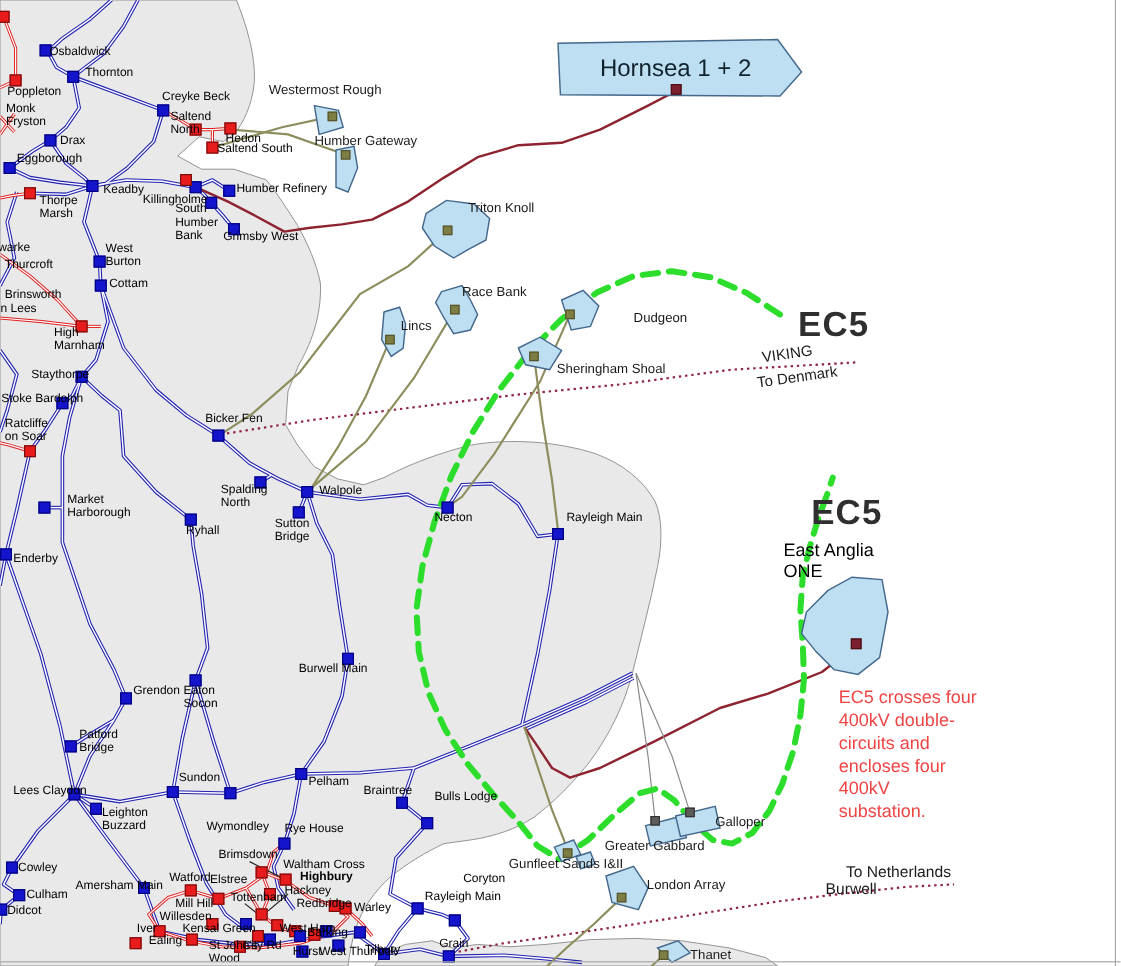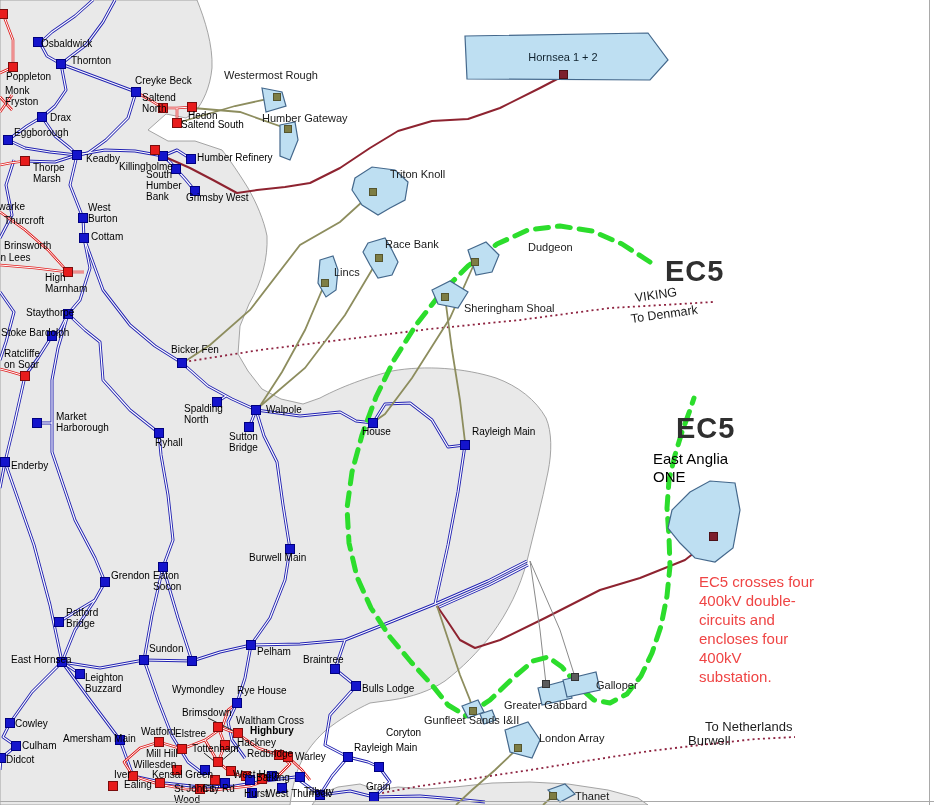--- a/index.html
+++ b/index.html
@@ -26,21 +26,21 @@
   .sq.b{width:10px;height:10px;background:#1414cc;border:1px solid #000080;}
   .sq.r{width:10px;height:10px;background:#e81c1c;border:1px solid #7a0d0d;}
   .sq.olive{width:8px;height:8px;background:#7d7d44;border:1px solid #55552e;}
   .sq.darkred{width:9px;height:9px;background:#7c1f2e;border:1px solid #4d1017;}
   .sq.gray{width:8px;height:8px;background:#5c5c5c;border:1px solid #333;}
   .ann{position:absolute;color:#000;}
   .ec5-big{font-size:29px;font-weight:bold;color:#2f2f2f;letter-spacing:1px;}
   .rot{transform:rotate(-8deg);transform-origin:left top;}
   .small-ann{font-size:12.5px;color:#1c1c1c;}
   .ea1{font-size:15px;color:#000;white-space:pre-line;line-height:1.2;}
-  .hornsea{font-size:11px;color:#10222e;transform:translate(-50%,-50%);white-space:nowrap;}
+  .hornsea{font-size:20px;color:#10222e;transform:translate(-50%,-50%);white-space:nowrap;}
   .rednote{font-size:15px;line-height:19px;color:#ef4444;white-space:pre-line;}
   .frame{position:absolute;background:#a9a9a9;}
 </style>
 </head>
 <body>
 
 <div id="stage">
 
   <svg id="map" width="934" height="805" viewBox="0 0 934 805">
 
@@ -406,40 +406,40 @@
       <div class="lbl" style="left: 171px; top: 345px;">Bicker Fen</div>
       <div class="lbl" style="left: 184px; top: 404px;">Spalding
 North</div>
       <div class="lbl" style="left: 229px; top: 432px;">Sutton
 Bridge</div>
       <div class="lbl" style="left: 266px; top: 405px;">Walpole</div>
       <div class="lbl" style="left: 155px; top: 438px;">Ryhall</div>
       <div class="lbl" style="left: 56px; top: 412px;">Market
 Harborough</div>
       <div class="lbl" style="left: 11px; top: 461px;">Enderby</div>
-      <div class="lbl" style="left: 362px; top: 427px;">House</div>
+      <div class="lbl" style="left: 362px; top: 427px;">Necton</div>
       <div class="lbl" style="left: 472px; top: 427px;">Rayleigh Main</div>
       <div class="lbl" style="left: 249px; top: 553px;">Burwell Main</div>
       <div class="lbl" style="left: 111px; top: 571px;">Grendon</div>
       <div class="lbl" style="left: 153px; top: 571px;">Eaton
 Socon</div>
       <div class="lbl" style="left: 66px; top: 608px;">Patford
 Bridge</div>
-      <div class="lbl" style="left: 11px; top: 655px;">East Hornsea</div>
+      <div class="lbl" style="left: 11px; top: 655px;">Lees Claydon</div>
       <div class="lbl" style="left: 149px; top: 644px;">Sundon</div>
       <div class="lbl" style="left: 172px; top: 685px;">Wymondley</div>
       <div class="lbl" style="left: 85px; top: 673px;">Leighton
 Buzzard</div>
       <div class="lbl" style="left: 15px; top: 719px;">Cowley</div>
       <div class="lbl" style="left: 22px; top: 741px;">Culham</div>
       <div class="lbl" style="left: 6px; top: 755px;">Didcot</div>
       <div class="lbl" style="left: 63px; top: 734px;">Amersham Main</div>
       <div class="lbl" style="left: 257px; top: 647px;">Pelham</div>
       <div class="lbl" style="left: 303px; top: 655px;">Braintree</div>
-      <div class="lbl" style="left: 362px; top: 684px;">Bulls Lodge</div>
+      <div class="lbl" style="left: 362px; top: 660px;">Bulls Lodge</div>
       <div class="lbl" style="left: 237px; top: 686px;">Rye House</div>
       <div class="lbl" style="left: 182px; top: 708px;">Brimsdown</div>
       <div class="lbl" style="left: 141px; top: 727px;">Watford</div>
       <div class="lbl" style="left: 175px; top: 729px;">Elstree</div>
       <div class="lbl" style="left: 236px; top: 716px;">Waltham Cross</div>
       <div class="lbl bold" style="left: 250px; top: 726px;">Highbury</div>
       <div class="lbl" style="left: 237px; top: 738px;">Hackney</div>
       <div class="lbl" style="left: 192px; top: 744px;">Tottenham</div>
       <div class="lbl" style="left: 247px; top: 749px;">Redbridge</div>
       <div class="lbl" style="left: 146px; top: 749px;">Mill Hill</div>
@@ -458,21 +458,21 @@
       <div class="lbl" style="left: 354px; top: 743px;">Rayleigh Main</div>
       <div class="lbl" style="left: 386px; top: 728px;">Coryton</div>
       <div class="lbl" style="left: 366px; top: 782px;">Grain</div>
       <div class="lbl" style="left: 304px; top: 787px; text-align: right;">Tilbury</div>
       <div class="wf-lbl" style="left: 224px; top: 69px;">Westermost Rough</div>
       <div class="wf-lbl" style="left: 262px; top: 112px;">Humber Gateway</div>
       <div class="wf-lbl hornsea" style="left: 563px; top: 57px;">Hornsea 1 + 2</div>
       <div class="wf-lbl" style="left: 390px; top: 168px;">Triton Knoll</div>
       <div class="wf-lbl" style="left: 385px; top: 238px;">Race Bank</div>
       <div class="wf-lbl" style="left: 334px; top: 266px;">Lincs</div>
-      <div class="wf-lbl" style="left: 492px; top: 241px; padding-left: 36px;">Dudgeon</div>
+      <div class="wf-lbl" style="left: 492px; top: 259px; padding-left: 36px;">Dudgeon</div>
       <div class="wf-lbl" style="left: 464px; top: 302px;">Sheringham Shoal</div>
       <div class="wf-lbl" style="left: 504px; top: 699px;">Greater Gabbard</div>
       <div class="wf-lbl" style="left: 596px; top: 679px;">Galloper</div>
       <div class="wf-lbl" style="left: 424px; top: 714px;">Gunfleet Sands I&amp;II</div>
       <div class="wf-lbl" style="left: 539px; top: 732px;">London Array</div>
       <div class="wf-lbl" style="left: 575px; top: 790px;">Thanet</div>
     </div>
 
   <div class="ann ec5-big" style="left:665px;top:255px;">EC5</div>
   <div class="ann ec5-big" style="left:676px;top:412px;">EC5</div>

